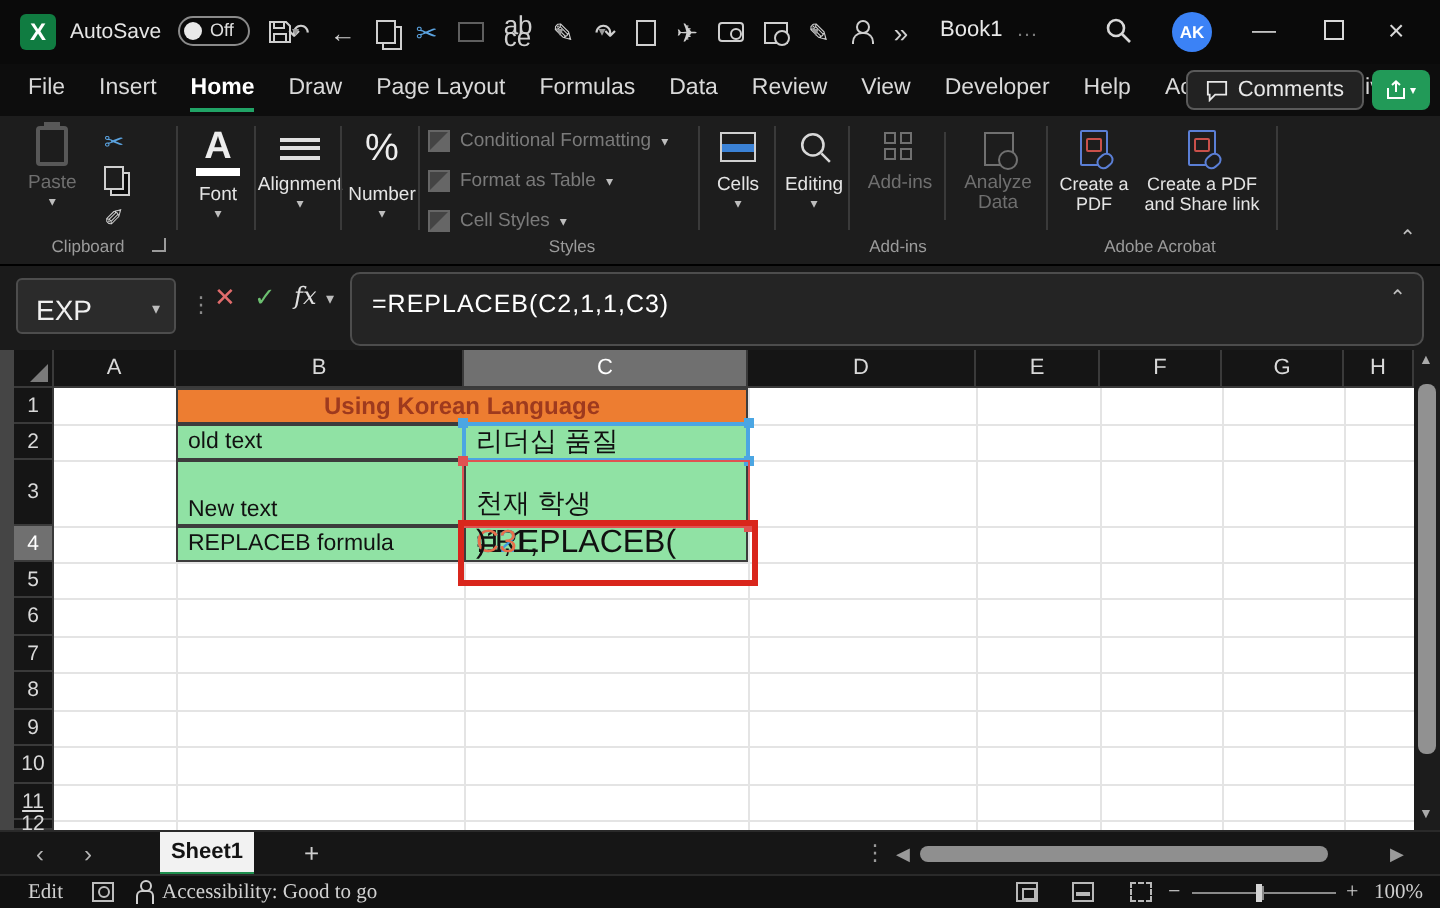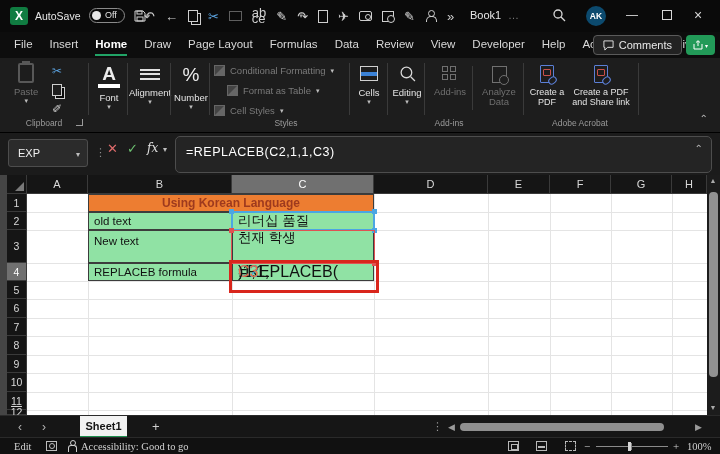--- a/index.html
+++ b/index.html
@@ -24,21 +24,21 @@
   .ico-cam::after { content:""; position:absolute; left:4.5px; top:2px; width:4px; height:4px; border:1px solid #cfcfcf; border-radius:50%; }
   .ico-sheetq { width:12px; height:11px; border:1px solid #cfcfcf; }
   .ico-sheetq::after { content:""; position:absolute; right:-2px; bottom:-2px; width:6px; height:6px; border:1px solid #cfcfcf; border-radius:50%; background:#0a0a0a; }
   .ico-person { width:12px; height:12px; }
   .ico-person::before { content:""; position:absolute; left:3px; top:0; width:5px; height:5px; border:1px solid #cfcfcf; border-radius:50%; }
   .ico-person::after { content:""; position:absolute; left:1px; top:6px; width:9px; height:5px; border:1px solid #cfcfcf; border-radius:5px 5px 0 0; border-bottom:none; }
   .ab2 { font-size:7px; line-height:6px; color:#5f5f5f; text-align:left; }
   .doc-title { left:470px; top:9px; font-size:11px; color:#e8e8e8; }
   .doc-suffix { left:508px; top:9px; font-size:11px; color:#7a7a7a; }
   .tb-search { left:552px; top:8px; }
-  .avatar { left:586px; top:6px; width:20px; height:20px; border-radius:50%; background:#0c4a6e; color:#fff; font-size:8.5px; font-weight:bold; text-align:center; line-height:20px; }
+  .avatar { left:586px; top:6px; width:20px; height:20px; border-radius:50%; background:#3b82f6; color:#fff; font-size:8.5px; font-weight:bold; text-align:center; line-height:20px; }
   .win-min { left:626px; top:8px; color:#d8d8d8; font-size:12px; }
   .win-max { left:662px; top:10px; width:10px; height:10px; border:1px solid #d8d8d8; }
   .win-close { left:694px; top:7px; color:#d8d8d8; font-size:14px; }
 
   
   .menurow { position:absolute; left:0; top:32px; width:720px; height:26px; background:#0d0d0d; }
   .menutabs { position:absolute; left:14px; top:0; height:26px; display:flex; align-items:center; gap:17px; }
   .mtab { font-size:11.5px; color:#d9d9d9; padding:4px 0 6px; white-space:nowrap; }
   .mtab.active { color:#ffffff; font-weight:bold; border-bottom:2.5px solid #21A366; padding-bottom:3.5px; }
   .comments-btn { position:absolute; right:38px; top:3px; height:20px; padding:0 9px; border:1px solid #5a5a5a; border-radius:4px; background:#222; color:#e8e8e8; font-size:11px; display:flex; align-items:center; gap:5px; }
@@ -71,21 +71,21 @@
   .analyze-ico::after { content:""; position:absolute; right:-3px; bottom:-3px; width:8px; height:8px; border:1px solid #707070; border-radius:50%; background:#1d1d1d; }
   .pdf-ico { width:14px; height:18px; border:1.5px solid #5B7FD6; border-radius:1px; }
   .pdf-ico::before { content:""; position:absolute; left:1.5px; top:3px; width:6px; height:5px; border:1px solid #c9504a; border-radius:1px; }
   .pdf-ico::after { content:""; position:absolute; right:-4px; bottom:-2px; width:7px; height:5px; border:1.5px solid #5B7FD6; border-radius:4px; transform:rotate(-40deg); background:#1d1d1d; }
   .ribbon-collapse { right:12px; top:55px; color:#bdbdbd; font-size:10px; }
 
   
   .fbar { position:absolute; left:0; top:133px; width:720px; height:42px; background:#1b1b1b; }
   .fbar * { position:absolute; }
   .namebox { left:8px; top:6px; width:80px; height:28px; background:#2b2b2b; border:1px solid #4d4d4d; border-radius:3px; }
-  .namebox .nm { left:9px; top:7px; font-size:11px; color:#f0f0f0; }
+  .namebox .nm { left:9px; top:7px; font-size:14px; color:#f0f0f0; }
   .namebox .chv { right:7px; top:10px; font-size:8px; color:#bdbdbd; }
   .fdots { left:95px; top:13px; color:#8a8a8a; font-size:11px; }
   .fb-x { left:107px; top:8px; color:#e06c6c; font-size:13px; }
   .fb-ok { left:127px; top:8px; color:#6cc070; font-size:13px; }
   .fb-fx { left:147px; top:8px; color:#e0e0e0; font-size:12px; font-style:italic; font-family:"DejaVu Serif", serif; }
   .fb-chv { left:163px; top:12px; color:#bdbdbd; font-size:8px; }
   .finput { left:175px; top:3px; width:537px; height:37px; background:#242424; border:1px solid #4d4d4d; border-radius:5px; }
   .finput .ftext { left:10px; top:8px; font-size:12.5px; color:#ffffff; letter-spacing:0.5px; }
   .finput .chv { right:8px; top:6px; color:#bdbdbd; font-size:10px; }
 
@@ -97,21 +97,21 @@
   .selall::after { content:""; position:absolute; right:2px; bottom:2px; border-left:9px solid transparent; border-bottom:9px solid #7a7a7a; }
   .colhdr { top:0; height:19px; background:#151515; color:#d9d9d9; font-size:11px; text-align:center; line-height:19px; border-right:1px solid #3a3a3a; border-bottom:1px solid #3a3a3a; overflow:hidden; }
   .rowhdr { left:7px; width:20px; background:#151515; color:#d9d9d9; font-size:10.5px; text-align:center; border-right:1px solid #3a3a3a; border-bottom:1px solid #3a3a3a; display:flex; align-items:center; justify-content:center; position:absolute; }
   .hl { background:#707070 !important; color:#fff !important; }
   .gl-h { left:27px; width:680px; height:1px; background:#e4e4e4; }
   .gl-v { top:19px; width:1px; height:221px; background:#e4e4e4; }
   .cell { font-size:11.5px; color:#111; display:flex; align-items:center; padding-left:5px; }
   .cell.green { background:#90E2A4; border:1px solid #3c3c3c; }
   .cell.orange { background:#ED7D31; border:1px solid #3c3c3c; justify-content:center; padding-left:0; color:#9E3A1E; font-weight:bold; font-size:12px; }
   .cell.kor { font-size:13.5px; }
-  .cell.bottom { align-items:flex-end; padding-bottom:15px; }
+  .cell.bottom { align-items:flex-end; padding-bottom:1px; }
   .refbox-blue { border:2px solid #4BA6E3; background:transparent; }
   .refbox-red { border:1.5px solid #E05252; background:transparent; }
   .hdl { width:5px; height:5px; }
   .hdl.b { background:#4BA6E3; } .hdl.r { background:#E05252; }
   .annot { border:3px solid #D9261C; background:transparent; }
   .f-ref1 { color:#3F9FE0; } .f-ref2 { color:#E8704A; }
   .vscroll { left:707px; top:0; width:13px; height:240px; background:#1c1c1c; }
   .vscroll .thumb { left:2px; top:17px; width:9px; height:185px; background:#919191; border-radius:4px; }
   .vscroll .ar { left:2.5px; color:#aaa; font-size:7px; }
 
@@ -279,21 +279,21 @@
       <span class="btn-lbl" style="position:relative; margin-top:6px;">Number</span>
       <span class="chvd" style="position:relative;">▾</span>
     </div>
     <span class="vdiv" style="left:209px;"></span>
 
     <div class="styles-row" style="left:214px; top:7px;">
       <span class="mini-sq" style="position:relative;"></span>
       <span class="styles-txt">Conditional Formatting</span>
       <span class="chvd dim" style="position:static;">▾</span>
     </div>
-    <div class="styles-row" style="left:227px; top:27px;">
+    <div class="styles-row" style="left:214px; top:27px;">
       <span class="mini-sq" style="position:relative;"></span>
       <span class="styles-txt">Format as Table</span>
       <span class="chvd dim" style="position:static;">▾</span>
     </div>
     <div class="styles-row" style="left:214px; top:47px;">
       <span class="mini-sq" style="position:relative;"></span>
       <span class="styles-txt">Cell Styles</span>
       <span class="chvd dim" style="position:static;">▾</span>
     </div>
     <span class="grp-label" style="left:246px; width:80px;">Styles</span>

